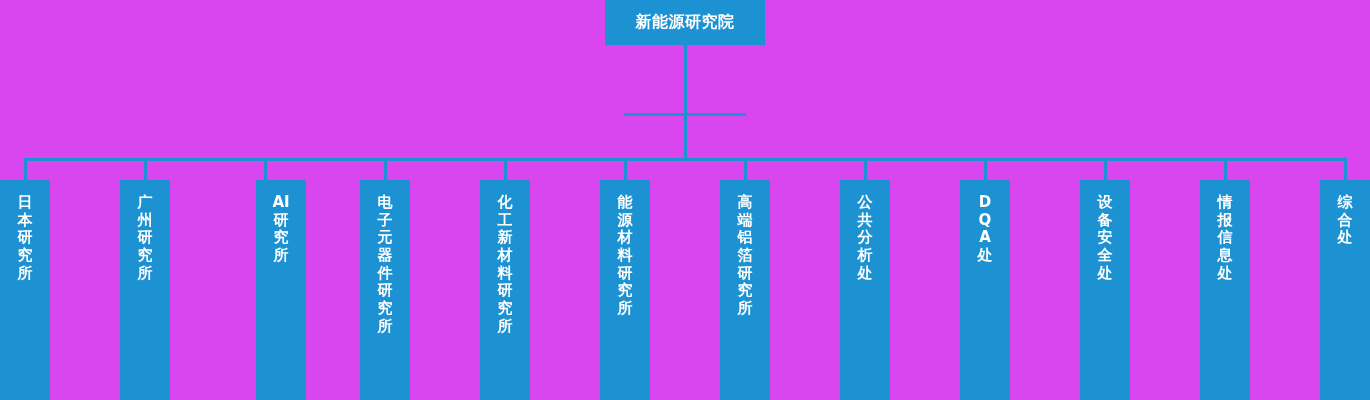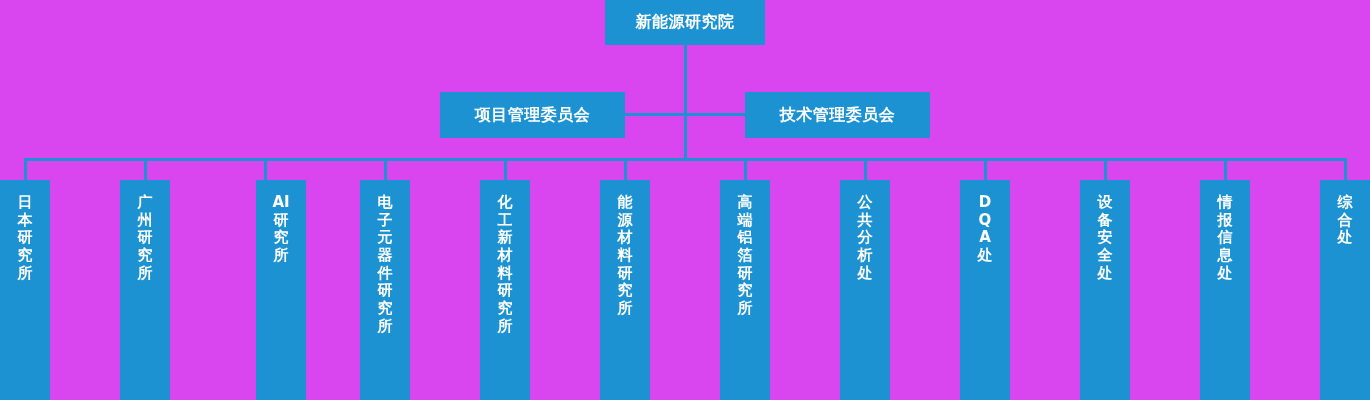--- a/index.html
+++ b/index.html
@@ -108,26 +108,20 @@
 <div id="chart">
 
   <div class="line line-v trunk"></div>
   <div class="line line-h committee-link"></div>
   <div class="line line-h bus"></div>
 
   <div class="box box-root">
     <span>新能源研究院</span>
   </div>
 
-  <div class="box box-committee left">
-    <span>项目管理委员会</span>
-  </div>
-  <div class="box box-committee right">
-    <span>技术管理委员会</span>
-  </div>
 
   <div id="units-layer">
       <div class="line line-v stub" style="left: 24px;"></div>
       <div class="box box-unit" style="left: 0px;">
         <span class="vtext" title="日本研究所">
           <span>日</span>
           <span>本</span>
           <span>研</span>
           <span>究</span>
           <span>所</span>

